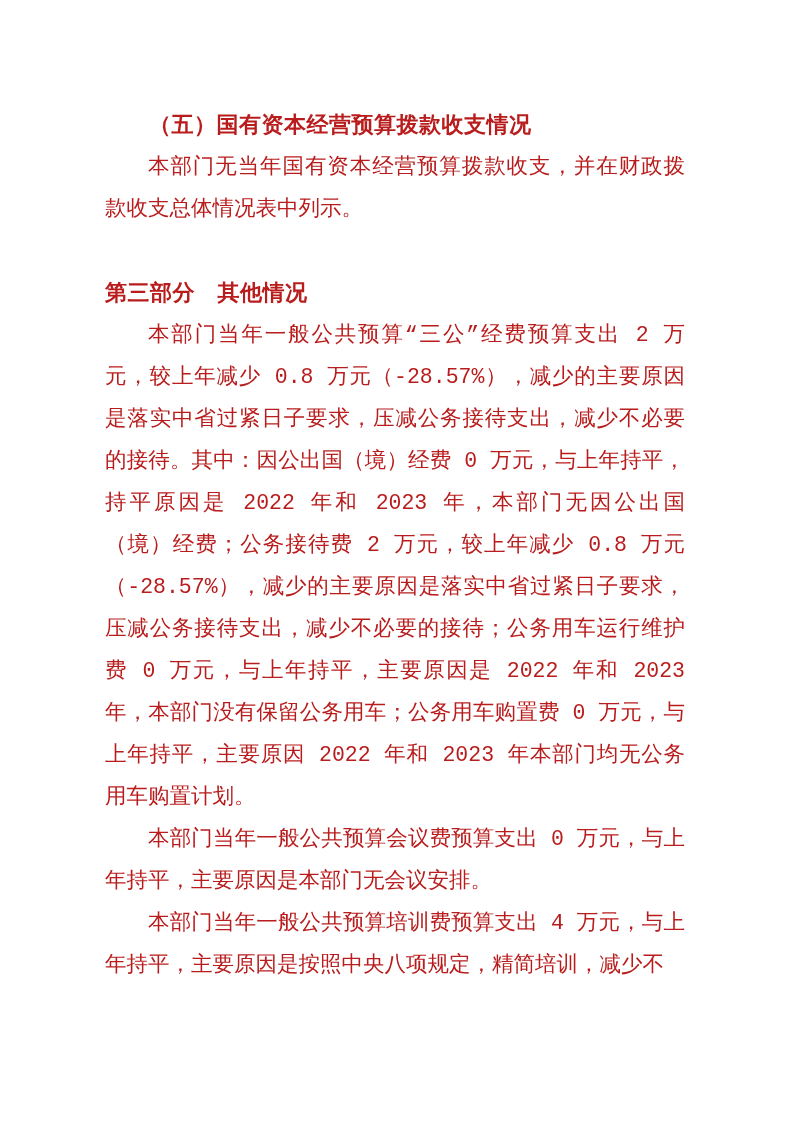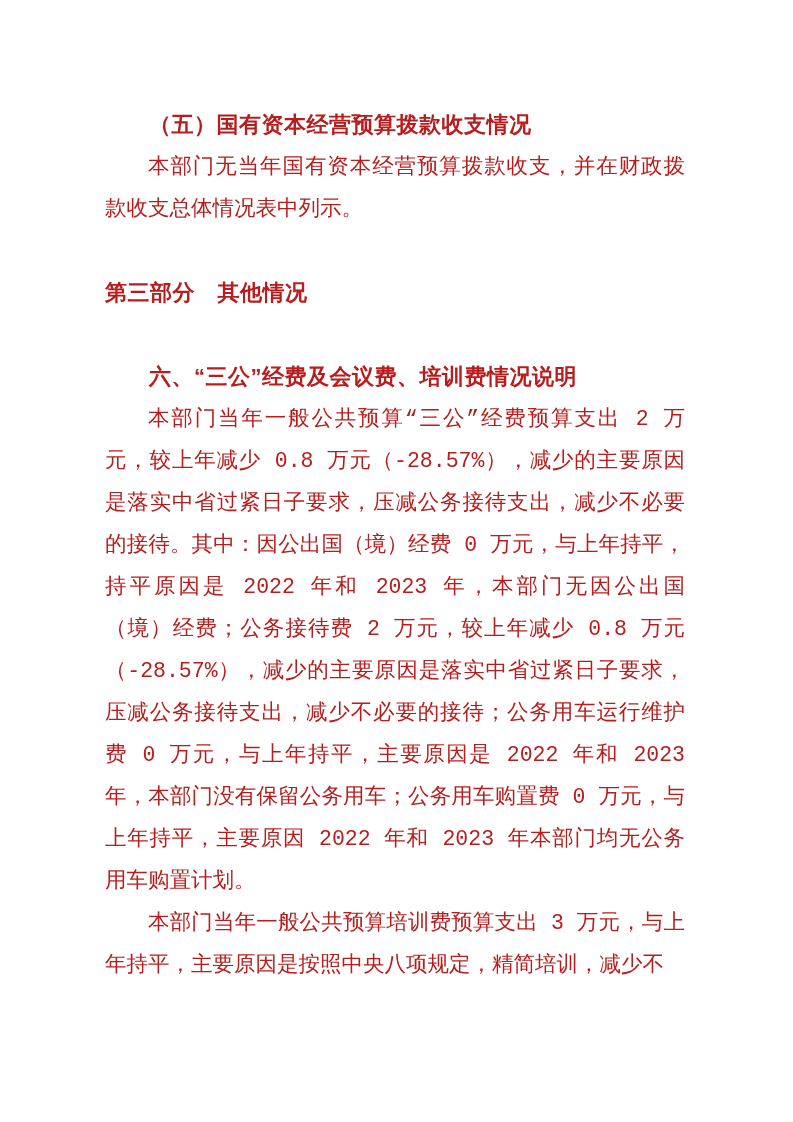--- a/index.html
+++ b/index.html
@@ -54,20 +54,20 @@
 <body>
 
 <div class="page">
 
   <h3 class="doc-heading">（五）国有资本经营预算拨款收支情况</h3>
 
   <p class="body-para">本部门无当年国有资本经营预算拨款收支，并在财政拨款收支总体情况表中列示。</p>
 
   <h2 class="part-title">第三部分　其他情况</h2>
 
-  <h3 class="doc-heading section-heading">六、“三公”经费及会议费、培训费情况说明</h3>
 
   <p class="body-para">本部门当年一般公共预算“三公”经费预算支出 2 万元，较上年减少 0.8 万元（-28.57%），减少的主要原因是落实中省过紧日子要求，压减公务接待支出，减少不必要的接待。其中：因公出国（境）经费 0 万元，与上年持平，持平原因是 2022 年和 2023 年，本部门无因公出国（境）经费；公务接待费 2 万元，较上年减少 0.8 万元（-28.57%），减少的主要原因是落实中省过紧日子要求，压减公务接待支出，减少不必要的接待；公务用车运行维护费 0 万元，与上年持平，主要原因是 2022 年和 2023 年，本部门没有保留公务用车；公务用车购置费 0 万元，与上年持平，主要原因 2022 年和 2023 年本部门均无公务用车购置计划。</p>
 
+  <p class="body-para">本部门当年一般公共预算会议费预算支出 0 万元，与上年持平，主要原因是本部门无会议安排。</p>
 
-  <p class="body-para">本部门当年一般公共预算培训费预算支出 3 万元，与上年持平，主要原因是按照中央八项规定，精简培训，减少不</p>
+  <p class="body-para">本部门当年一般公共预算培训费预算支出 4 万元，与上年持平，主要原因是按照中央八项规定，精简培训，减少不</p>
 
 </div>
 
 </body></html>

